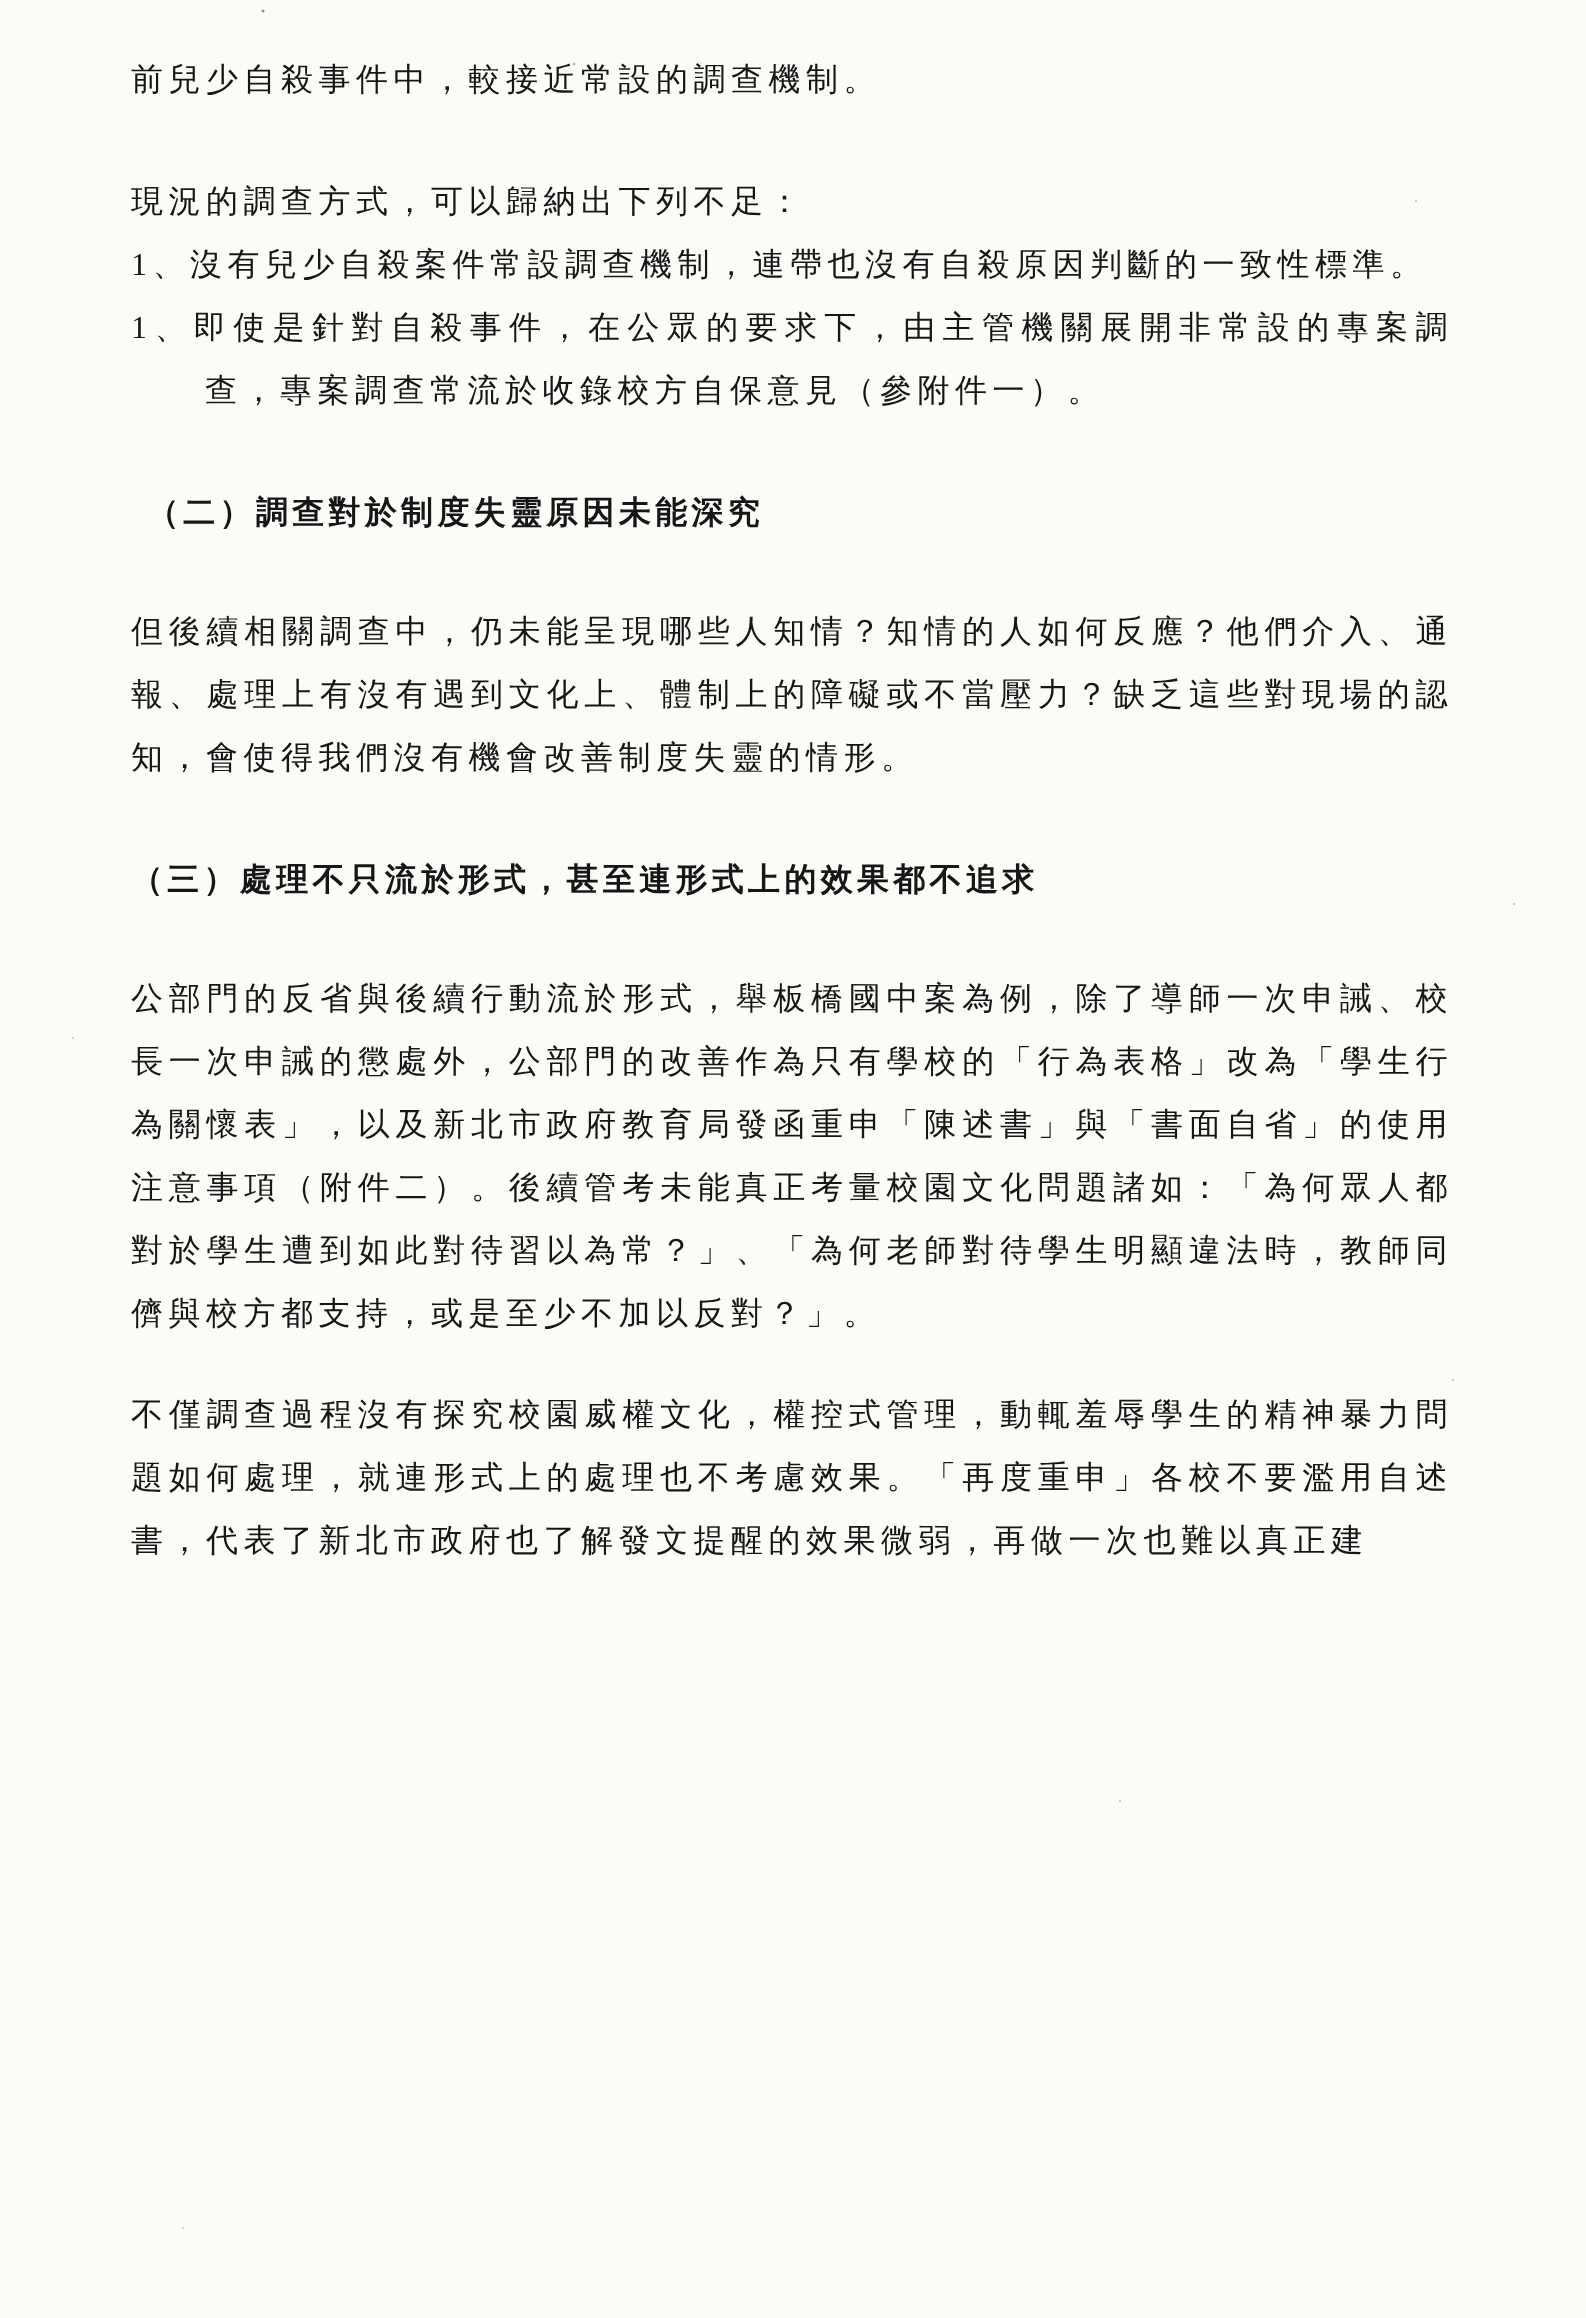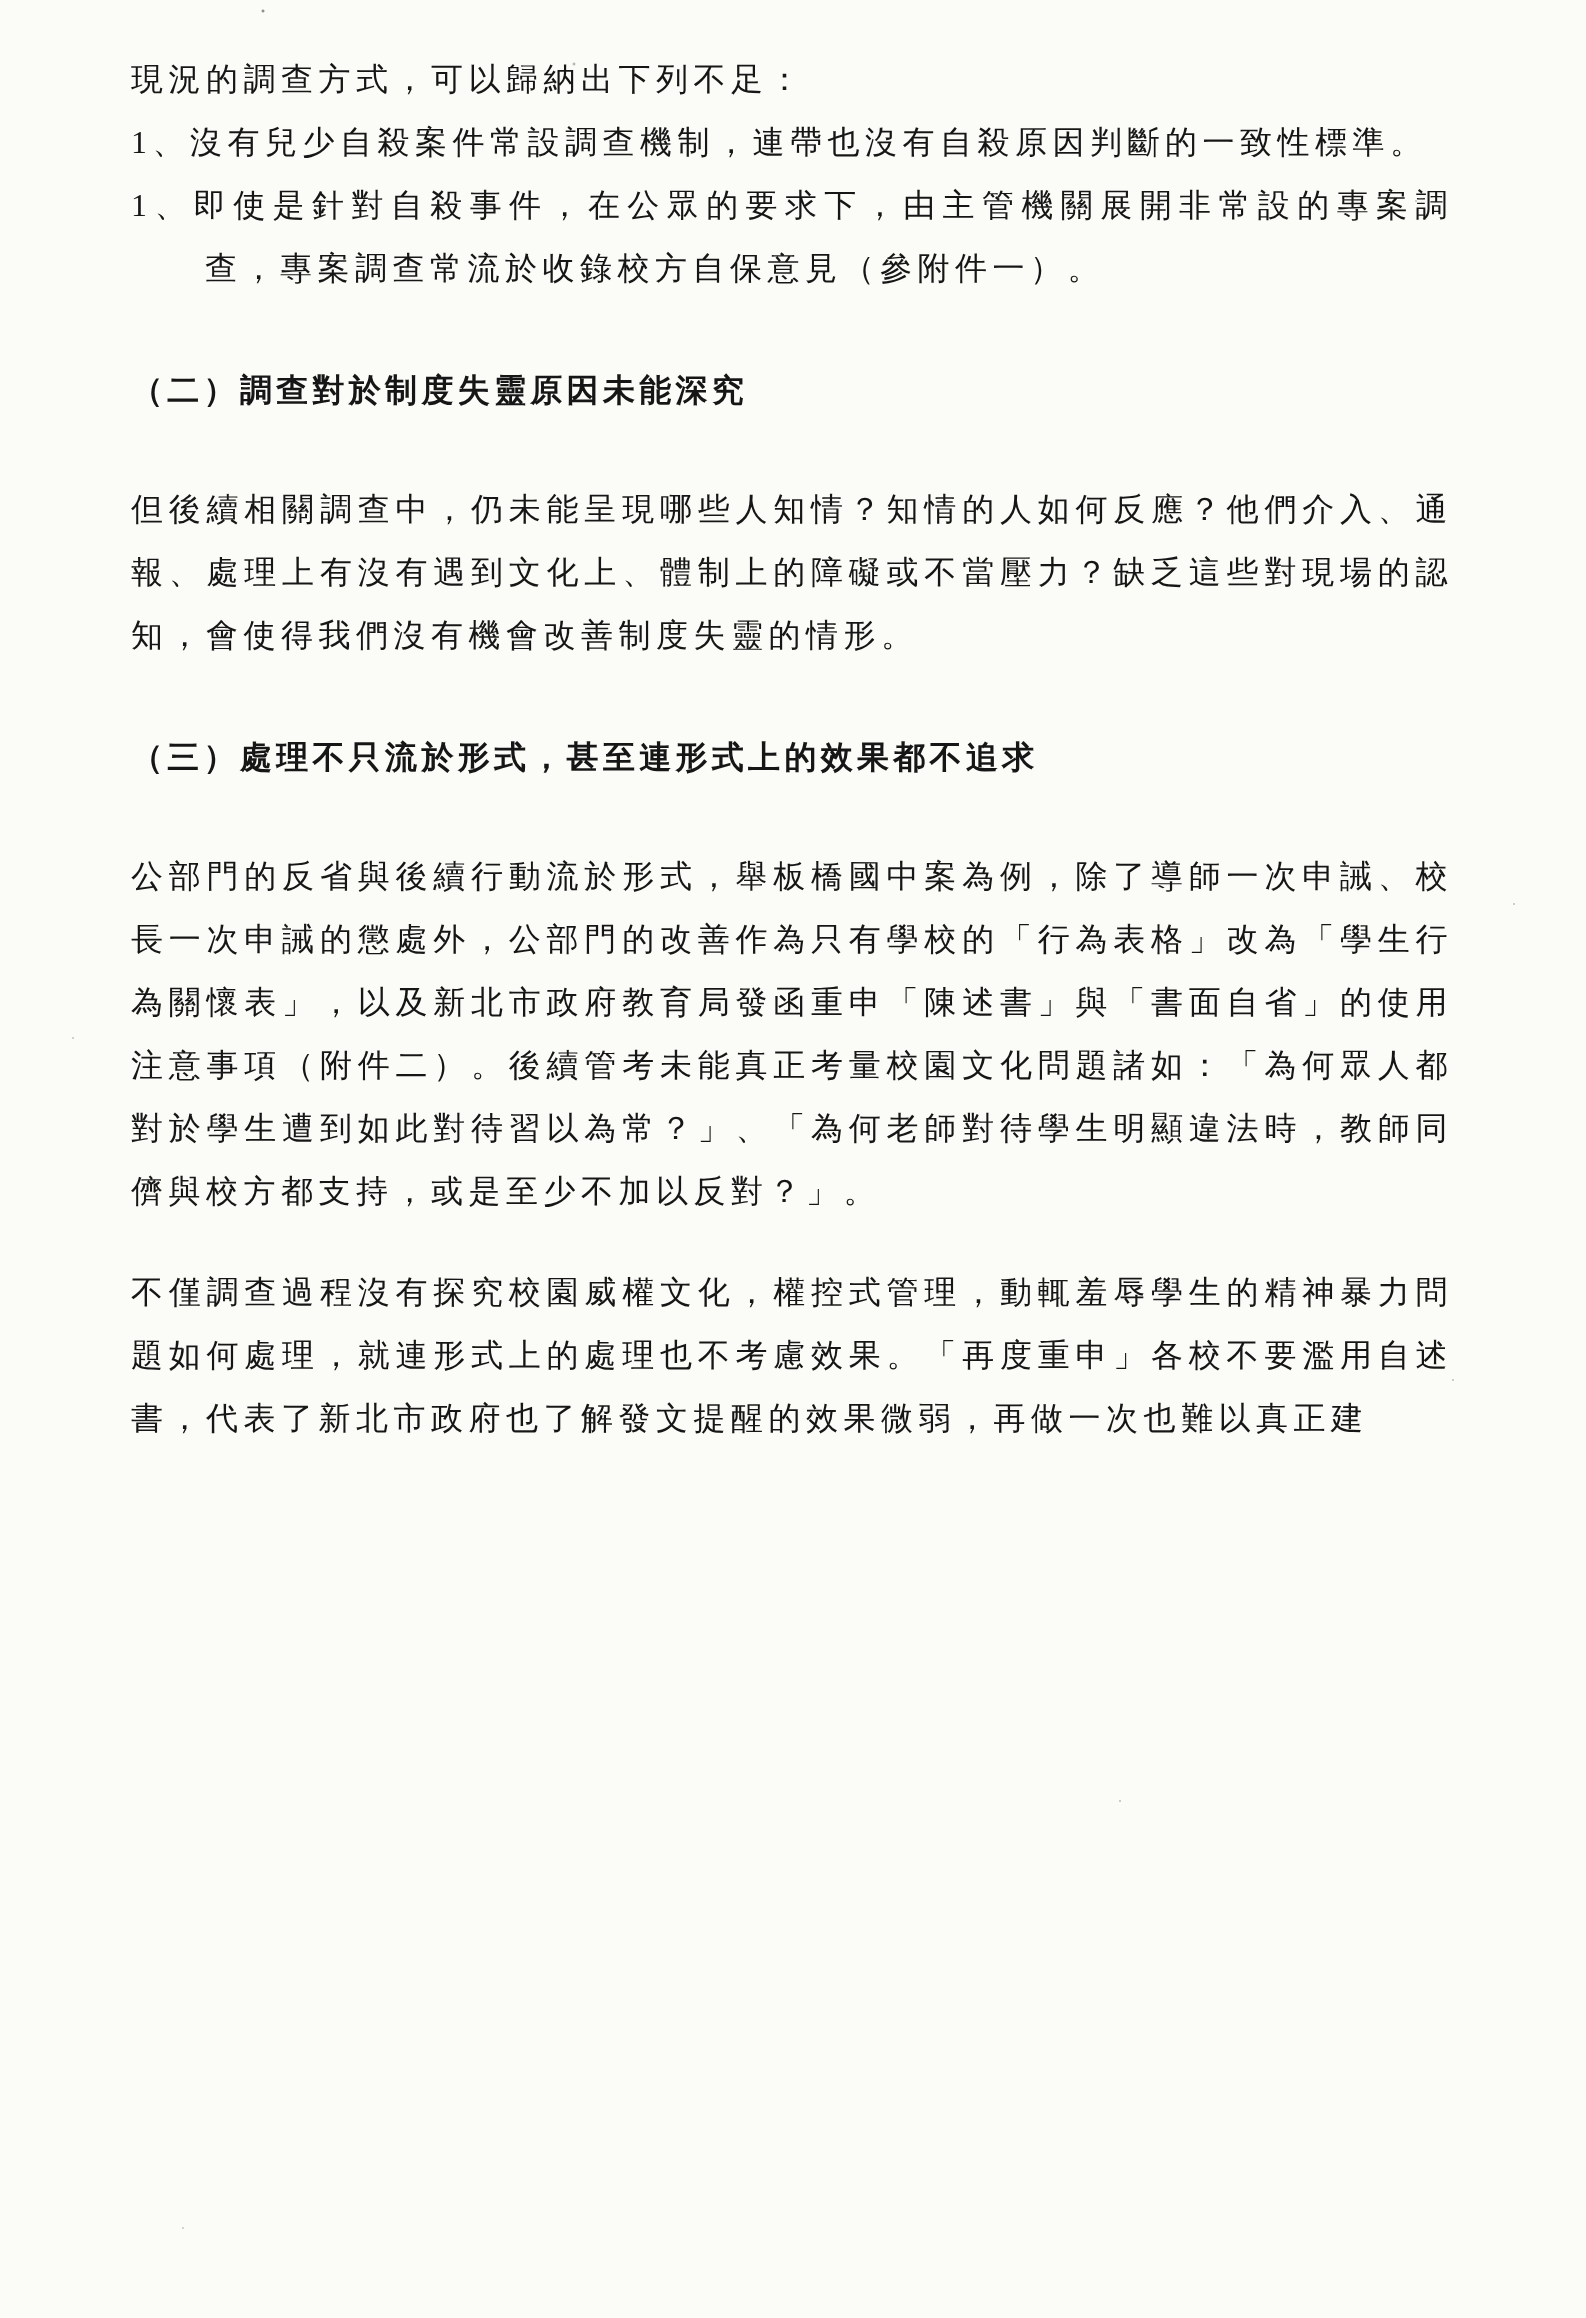--- a/index.html
+++ b/index.html
@@ -55,27 +55,29 @@
   .list-group {
     margin-bottom: 59px;
   }
   .heading {
     font-weight: bold;
     letter-spacing: 4.3px;
     margin: 59px 0 56px 0;
   }
   .heading:first-of-type {
     margin-top: 55px;
+    margin-left: 16px;
   }
 </style>
 </head>
 <body>
 
 <div class="page">
 
+  <p class="para lead-line">前兒少自殺事件中，較接近常設的調查機制。</p>
 
   <div class="list-group">
     <p class="para list-intro">現況的調查方式，可以歸納出下列不足：</p>
     <p class="list-item">1、沒有兒少自殺案件常設調查機制，連帶也沒有自殺原因判斷的一致性標準。</p>
     <p class="list-item">1、即使是針對自殺事件，在公眾的要求下，由主管機關展開非常設的專案調查，專案調查常流於收錄校方自保意見（參附件一）。</p>
   </div>
 
   <h3 class="heading">（二）調查對於制度失靈原因未能深究</h3>
 
 

